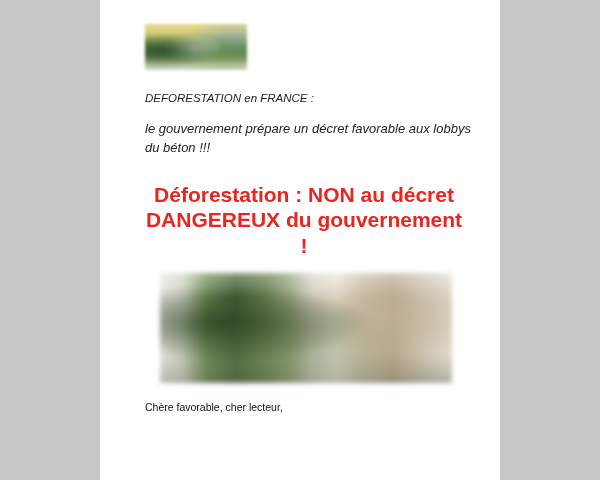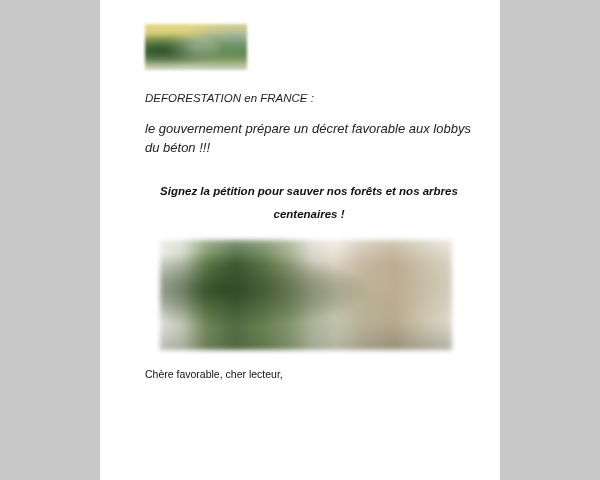--- a/index.html
+++ b/index.html
@@ -121,21 +121,21 @@
 
 <div class="page">
   <div class="inner">
 
     <div class="logo-banner"></div>
 
     <div class="subject-line">DEFORESTATION en FRANCE :</div>
 
     <div class="lede">le gouvernement prépare un décret favorable aux lobbys du béton !!!</div>
 
+    <div class="headline">Déforestation : NON au décret DANGEREUX du gouvernement !</div>
 
-    <div class="subhead">Signez la pétition pour sauver nos forêts et nos arbres centenaires !</div>
 
     <div class="photo"></div>
 
     <div class="body-text">Chère favorable, cher lecteur,</div>
 
   </div>
 </div>
 
 </body></html>

